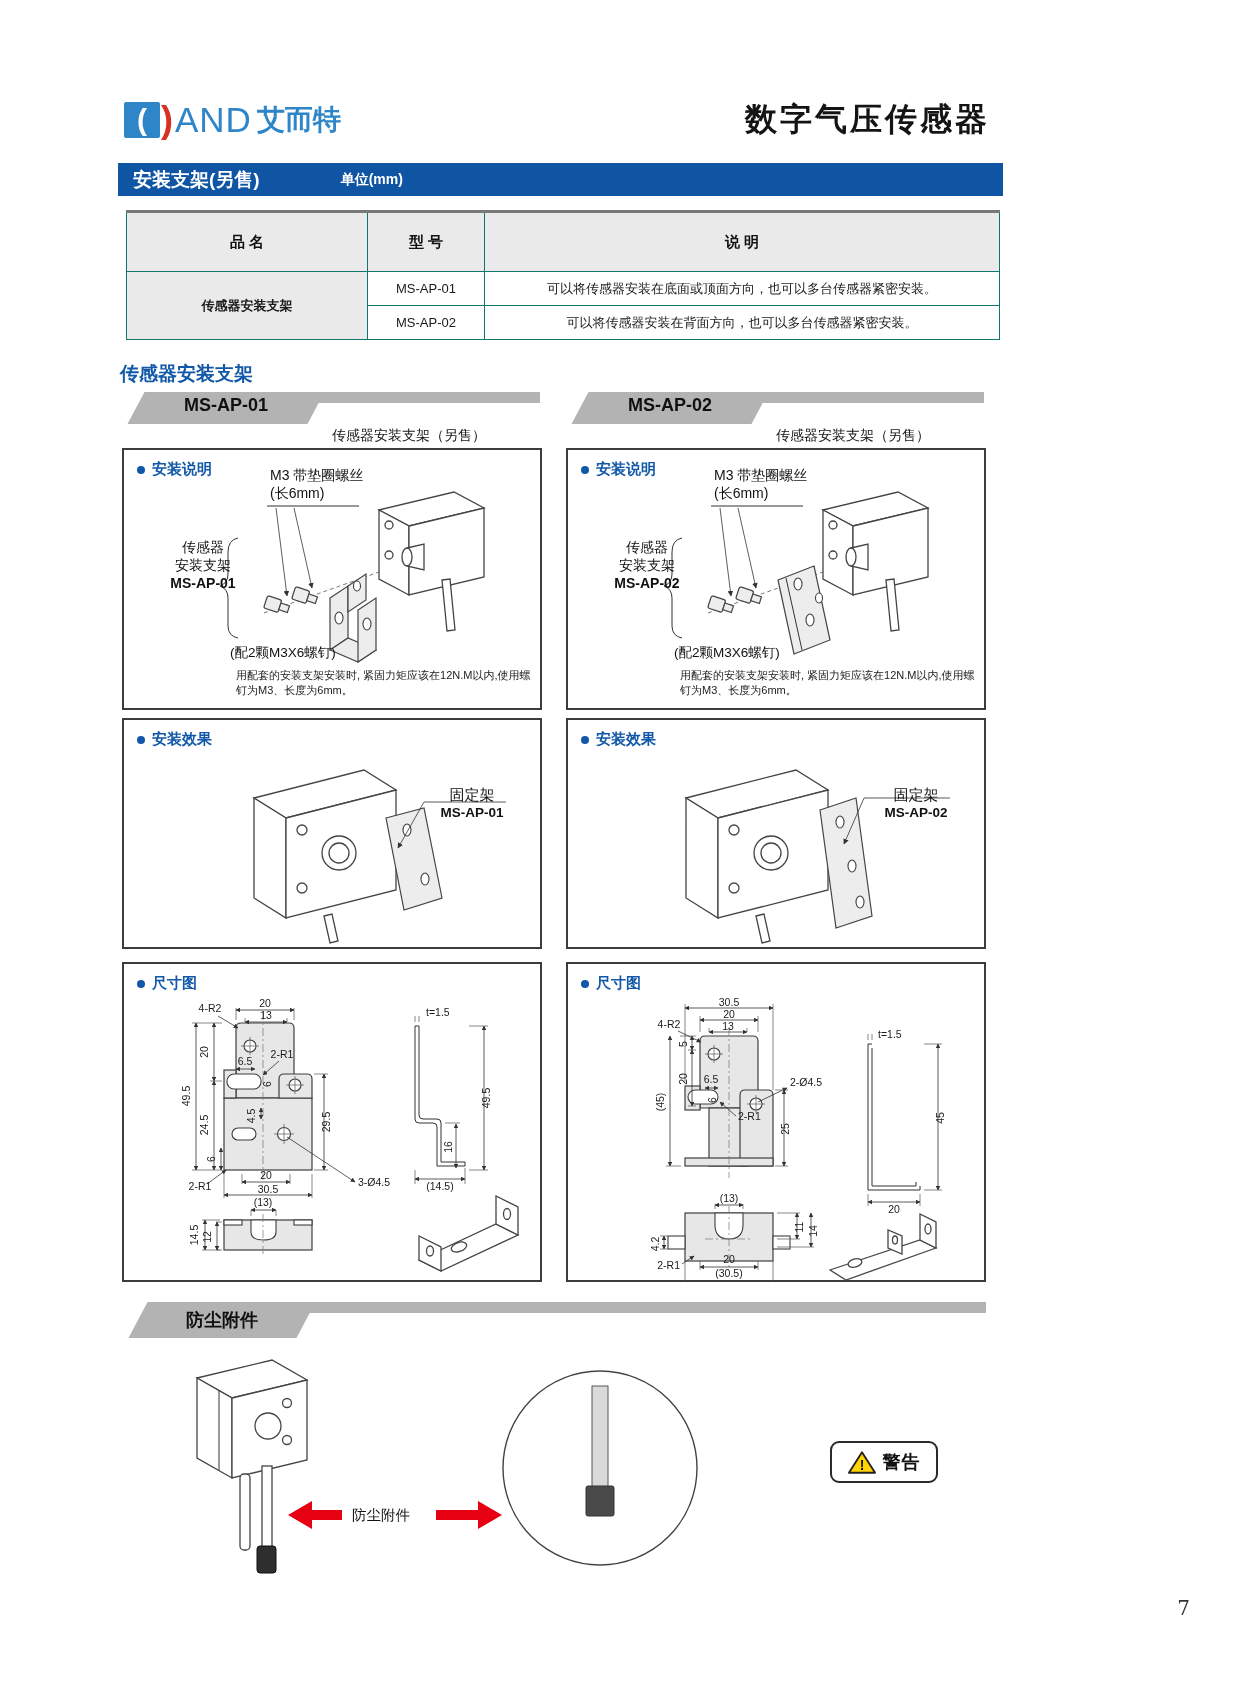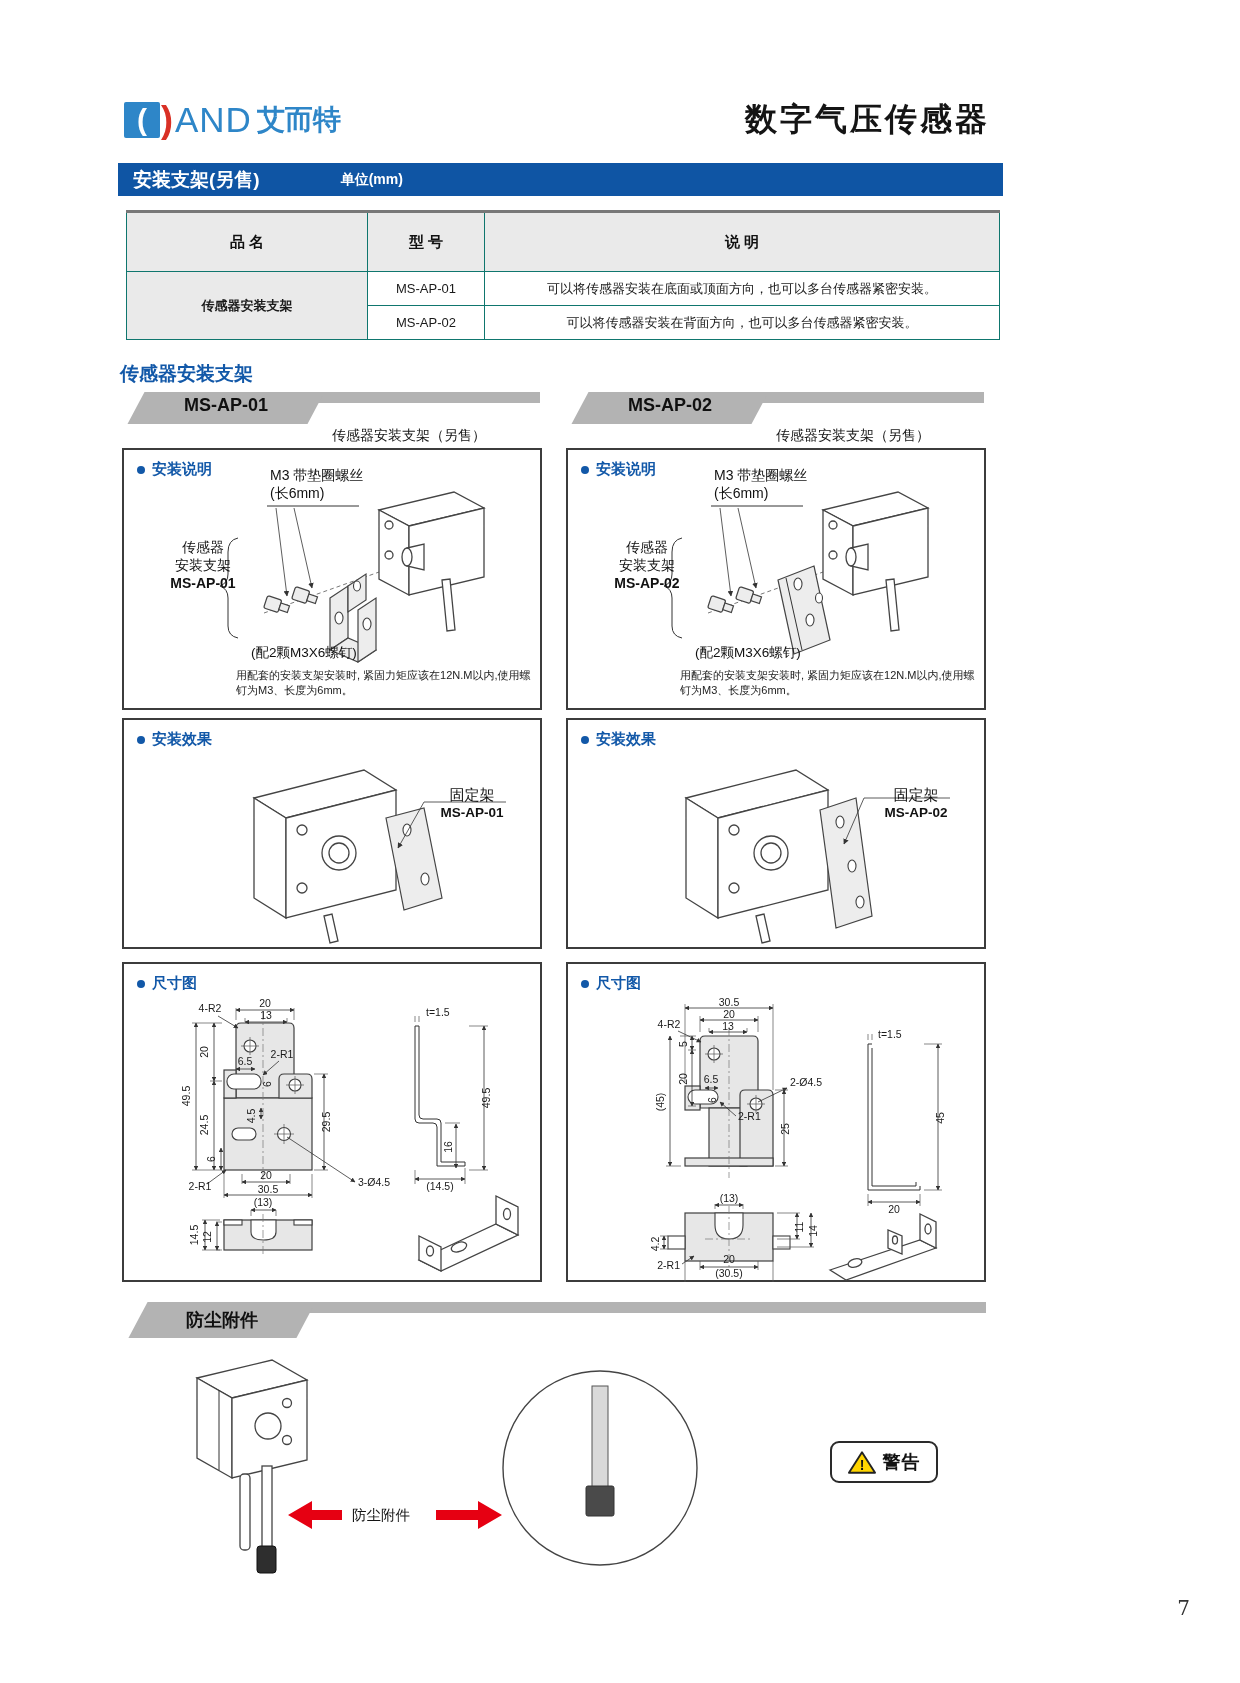--- a/index.html
+++ b/index.html
@@ -33,21 +33,21 @@
   .panel{position:absolute;left:0;width:416px;border:2px solid #3c3c3c;background:#fff;}
   .p-install{top:448px;height:258px;}
   .p-effect{top:718px;height:227px;}
   .p-dims{top:962px;height:316px;}
   .phead{position:absolute;left:13px;top:10px;display:flex;align-items:center;gap:7px;font-size:15px;font-weight:bold;color:#1258a8;}
   .phead .dot{width:8px;height:8px;border-radius:50%;background:#1258a8;}
   .lbl{position:absolute;color:#111;}
   .m3lbl{left:146px;top:16px;font-size:14px;line-height:18px;}
   .sensorlbl{left:34px;top:88px;width:90px;text-align:center;font-size:14px;line-height:18px;}
   .sensorlbl .b{font-weight:bold;}
-  .inclbl{left:106px;top:194px;font-size:13.5px;margin-left:21px;}
+  .inclbl{left:106px;top:194px;font-size:13.5px;}
   .note{left:112px;top:218px;width:300px;font-size:11px;line-height:1.35;color:#222;}
   .efflabel{left:306px;top:66px;width:84px;text-align:center;}
   .efflabel .l1{font-size:15px;}
   .efflabel .l2{font-size:13.5px;font-weight:bold;}
   
   .dustbanner{left:122px;top:1302px;width:864px;height:36px;}
   .dustbanner .strip{position:absolute;left:60px;right:0;top:0;height:11px;background:#b3b3b3;}
   .dustbanner .para{position:absolute;left:16px;top:0;width:168px;height:36px;background:#b3b3b3;transform:skewX(-28deg);}
   .dustbanner .mtext{position:absolute;left:16px;top:6px;width:168px;text-align:center;font-size:18px;font-weight:bold;color:#101010;}
   .arrowlbl{left:352px;top:1506px;font-size:14.5px;color:#141414;}

